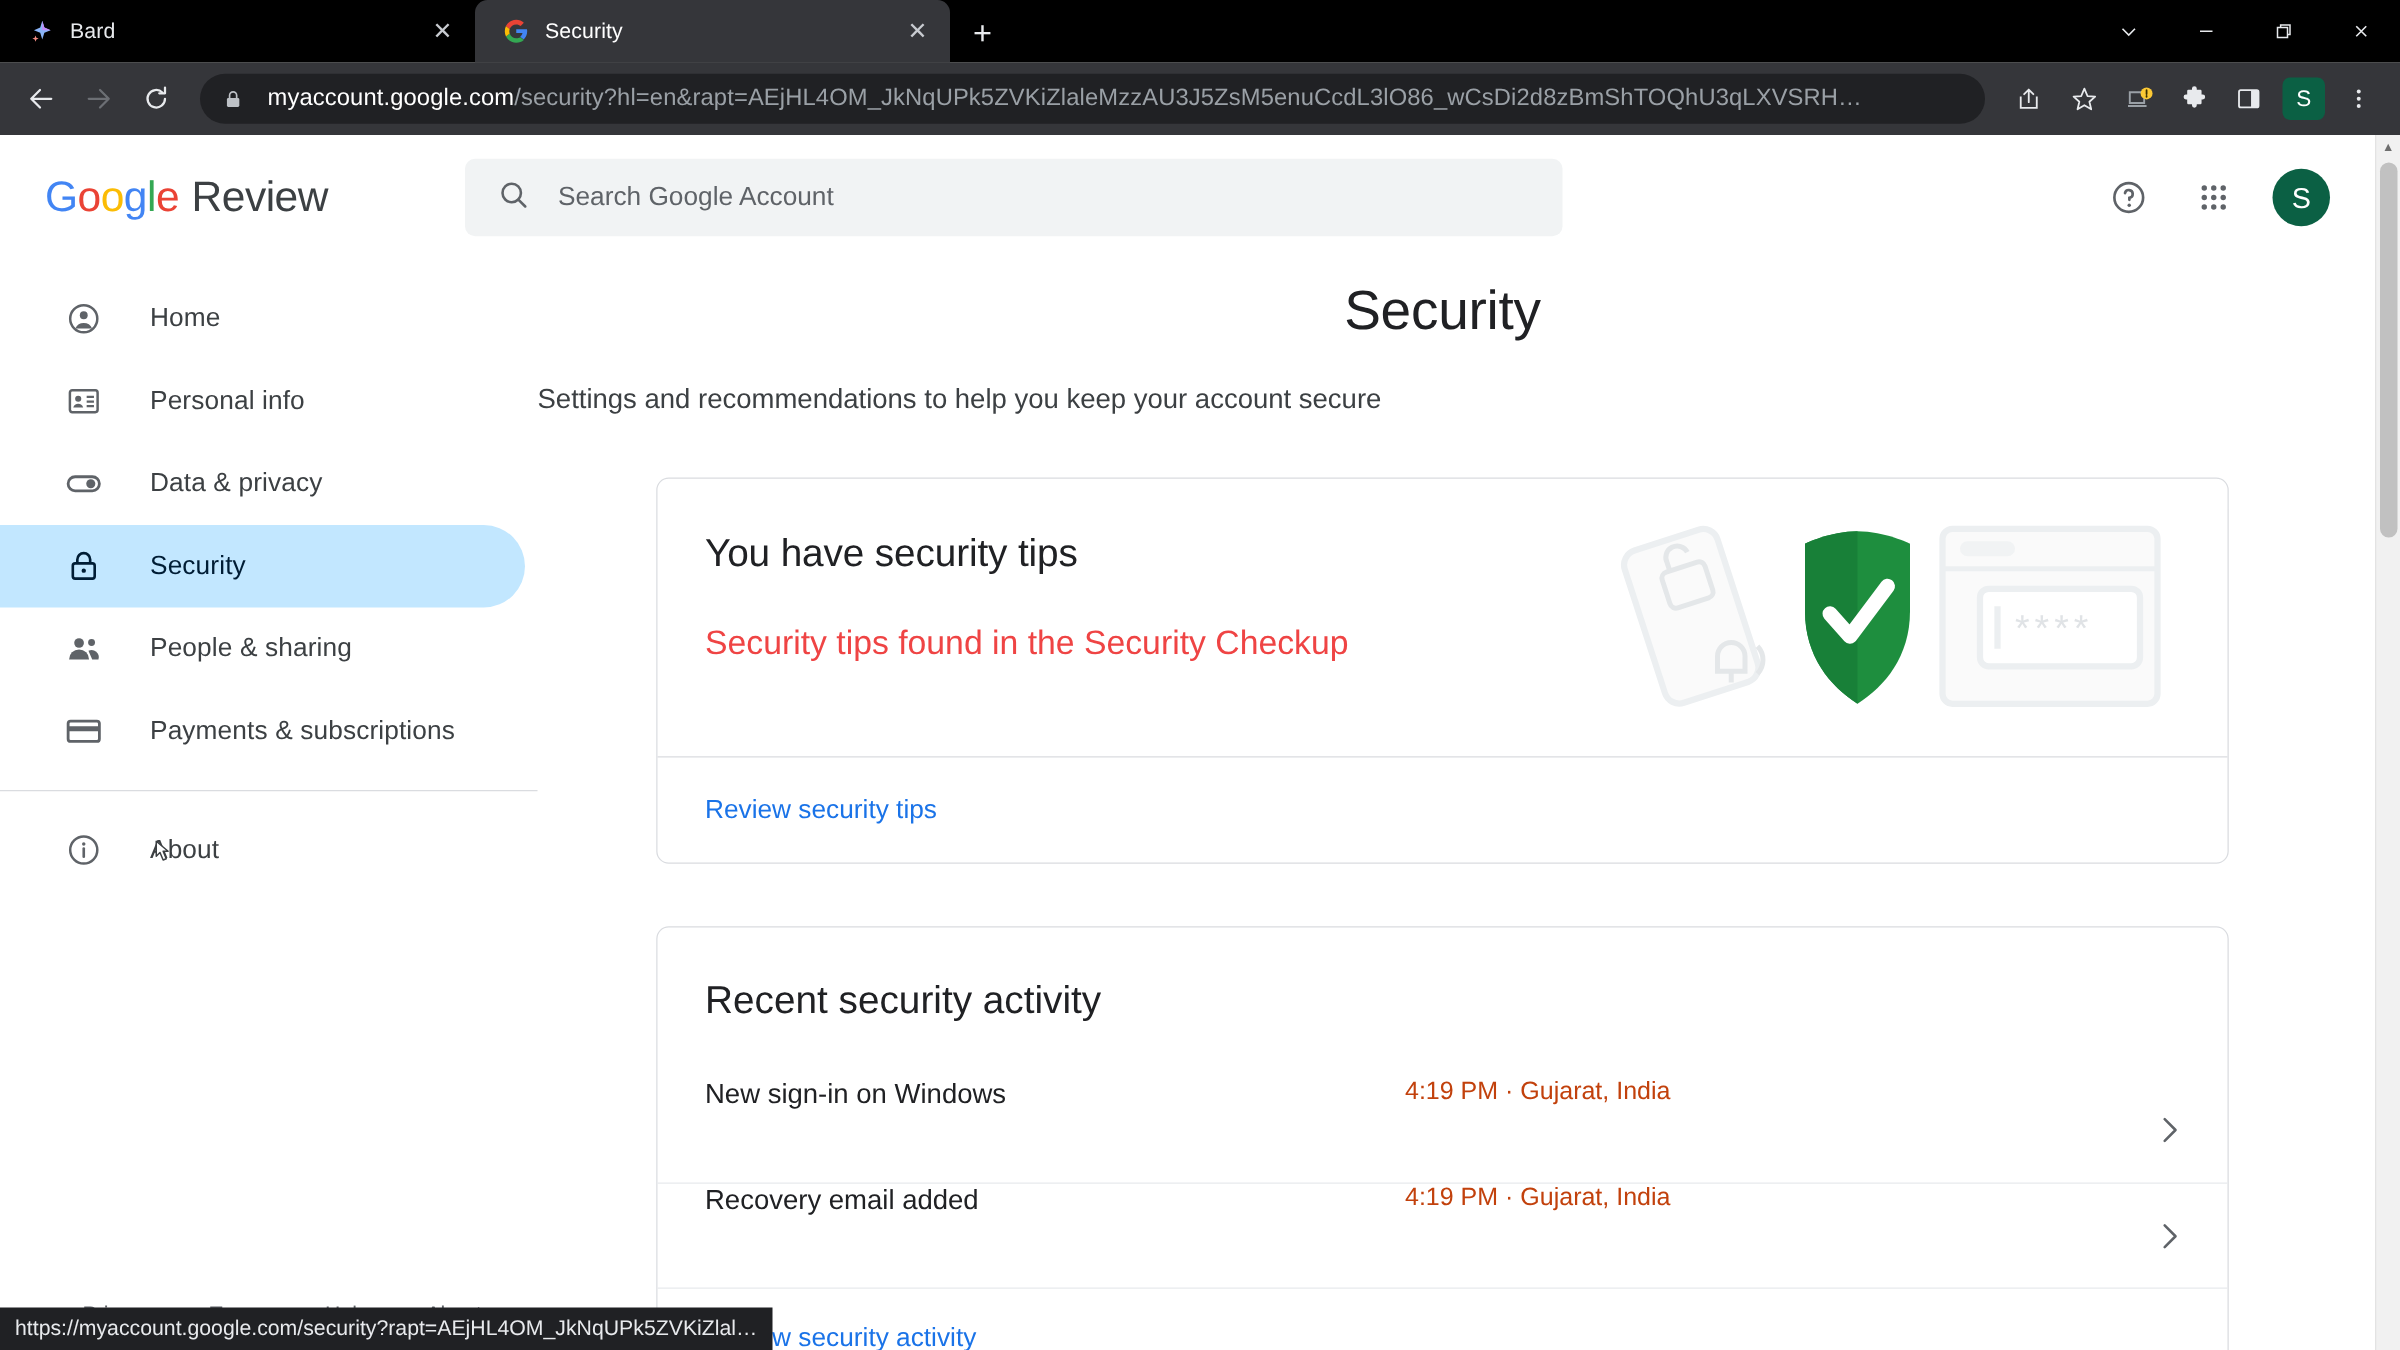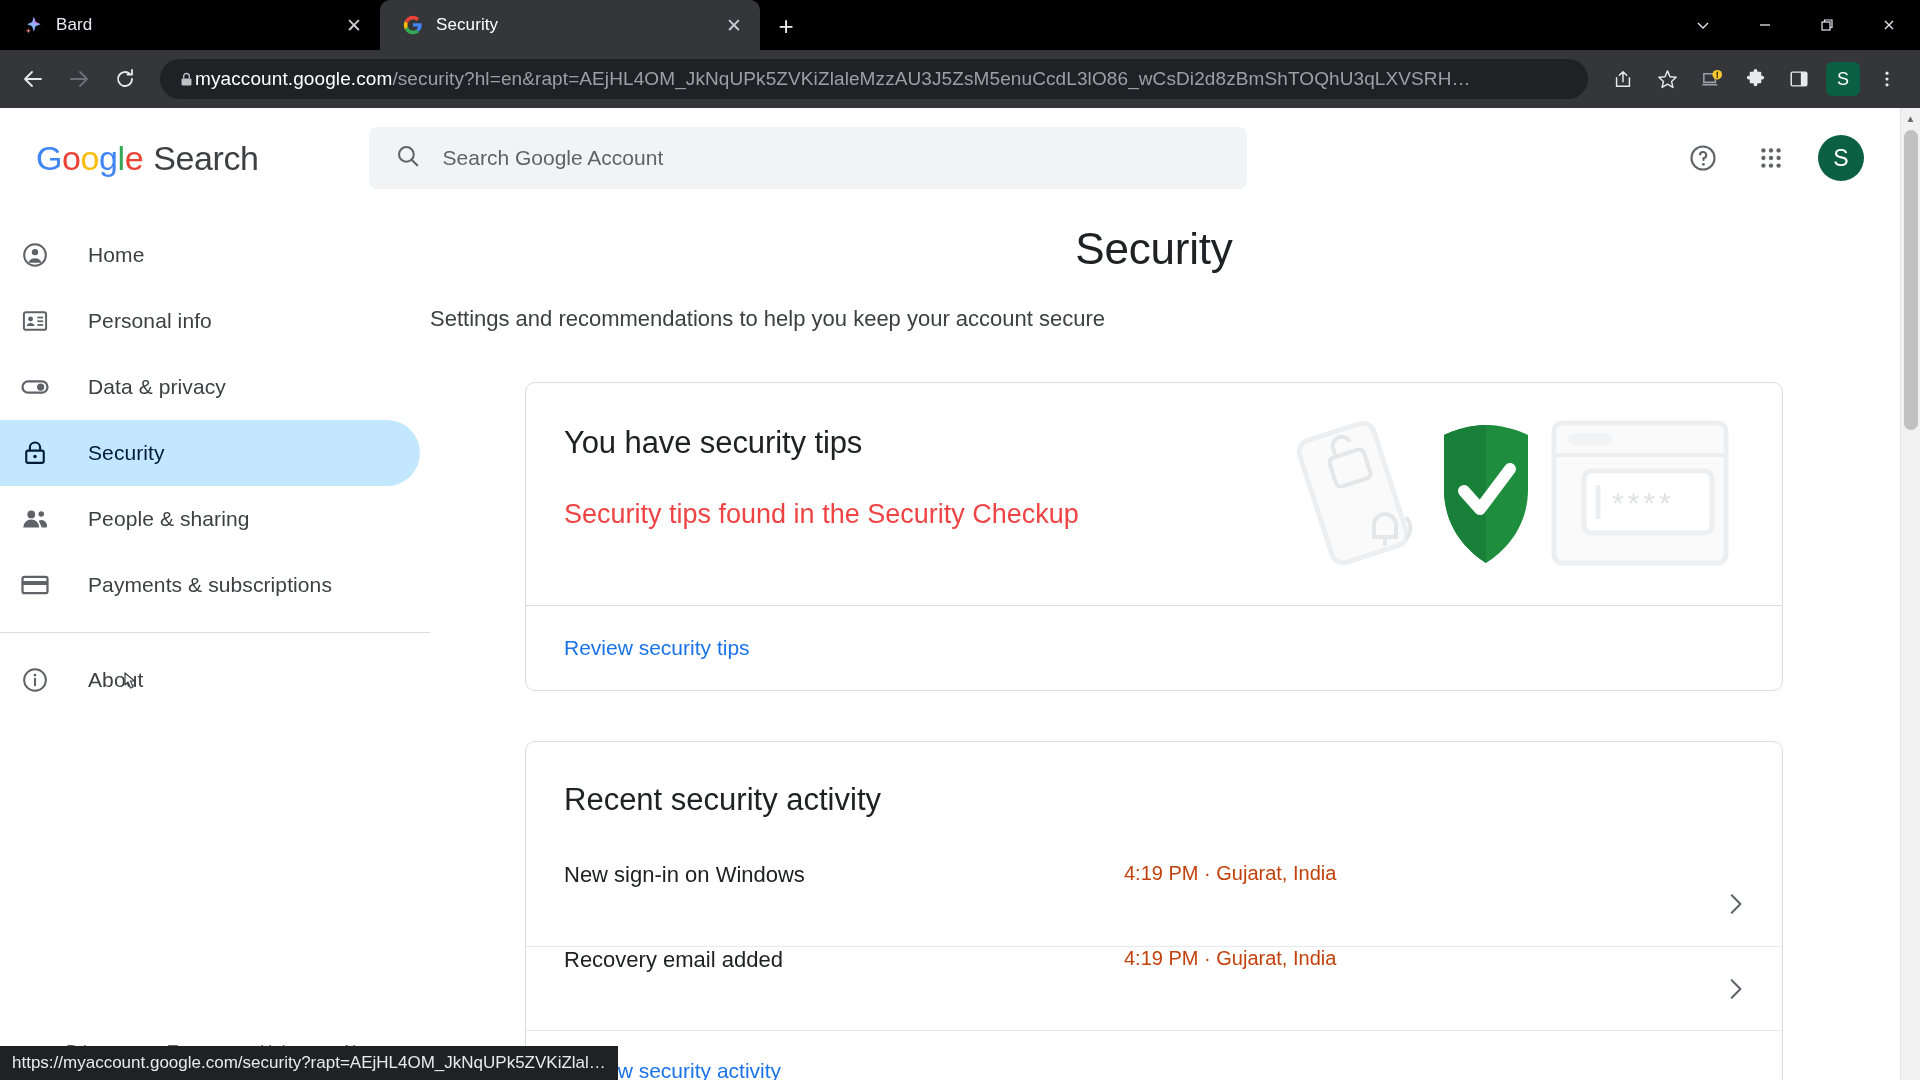--- a/index.html
+++ b/index.html
@@ -56,21 +56,21 @@
     display: flex; align-items: center; gap: 4px;
     padding: 0 12px;
   }
   .tbtn {
     width: 42px; height: 42px; flex: none; border-radius: 50%;
     display: flex; align-items: center; justify-content: center;
     color: #e8eaed;
   }
   .omnibox {
     flex: 1; height: 40px; background: #202124; border-radius: 20px;
-    display: flex; align-items: center; gap: 0;
+    display: flex; align-items: center; gap: 19px;
     padding: 0 14px 0 18px; margin: 0 10px; min-width: 0;
   }
   .omnibox .lock { flex: none; display: flex; color: #bdc1c6; }
   .urltext {
     flex: 1; font-size: 19px; color: #9aa0a6; white-space: nowrap;
     overflow: hidden; letter-spacing: .1px;
   }
   .urltext .host { color: #ffffff; }
   .omni-right { display: flex; align-items: center; gap: 2px; flex: none; }
   .tbtn-sq { width: 42px; height: 42px; flex: none; display: flex; align-items: center; justify-content: center; color: #e8eaed; }
@@ -108,21 +108,21 @@
     width: 46px; height: 46px; border-radius: 50%; background: #0b6044;
     color: #fff; display: flex; align-items: center; justify-content: center;
     font-size: 23px;
   }
 
   .body-wrap { display: flex; height: calc(100% - 100px); }
 
   .sidebar { width: 430px; flex: none; position: relative; padding-top: 14px; }
   .nav-item {
     height: 66px; display: flex; align-items: center; gap: 38px;
-    padding-left: 20px; margin-right: 0;
+    padding-left: 52px; margin-right: 0;
     border-radius: 0 34px 34px 0;
     color: #3c4043; font-size: 21px; letter-spacing: .1px; text-align: right;
   }
   .nav-item .ico { width: 30px; height: 30px; flex: none; display: flex; align-items: center; justify-content: center; color: #5f6368; }
   .nav-item.active { background: #c2e7ff; color: #001d35; width: 420px; }
   .nav-item.active .ico { color: #001d35; }
   .nav-sep { height: 1px; background: #dadce0; margin: 14px 0 14px 0; width: 430px; }
 
   .footer-links {
     position: absolute; bottom: 18px; left: 66px;
@@ -299,21 +299,21 @@
       </div>
     </div>
   </div>
 
   <div class="viewport">
     <div class="page">
 
       <div class="ga-header">
         <div class="ga-logo">
           <span><span class="g1">G</span><span class="g2">o</span><span class="g3">o</span><span class="g4">g</span><span class="g5">l</span><span class="g6">e</span></span>
-          <span class="acct">Search</span>
+          <span class="acct">Review</span>
         </div>
 
         <div class="ga-search">
           <span>
             <svg width="26" height="26" viewBox="0 0 24 24">
               <circle cx="10.5" cy="10.5" r="6.8" stroke="#5f6368" stroke-width="1.9" fill="none"></circle>
               <line x1="15.4" y1="15.4" x2="20.5" y2="20.5" stroke="#5f6368" stroke-width="1.9" stroke-linecap="round"></line>
             </svg>
           </span>
           <input type="text" placeholder="Search Google Account" style="">

